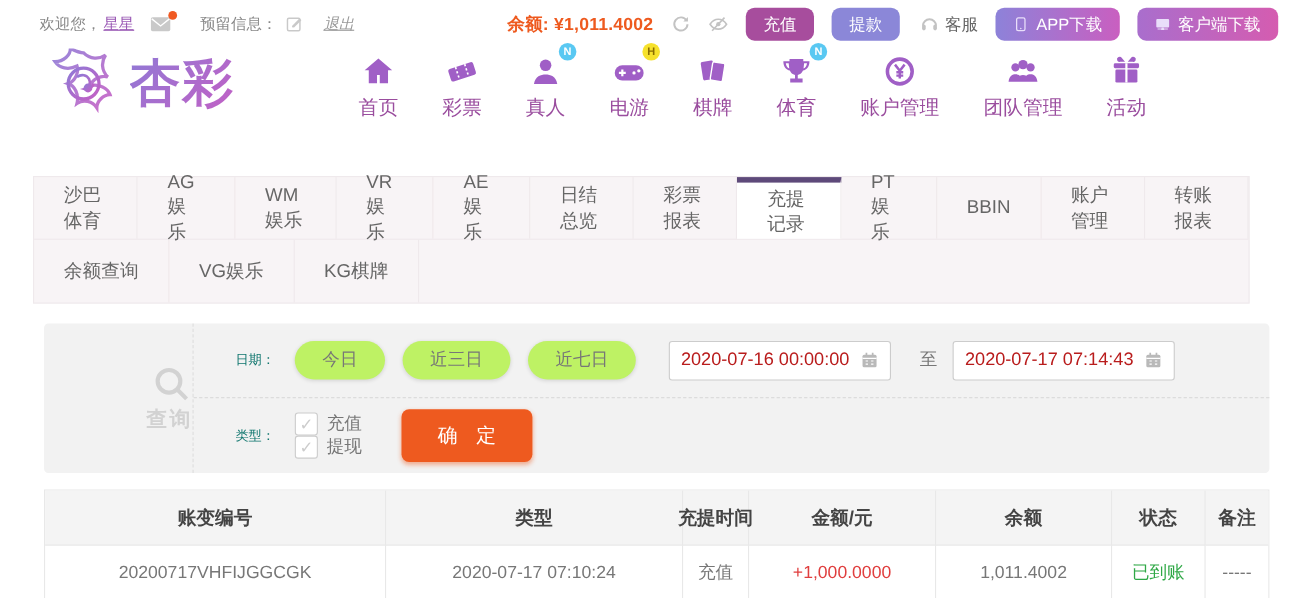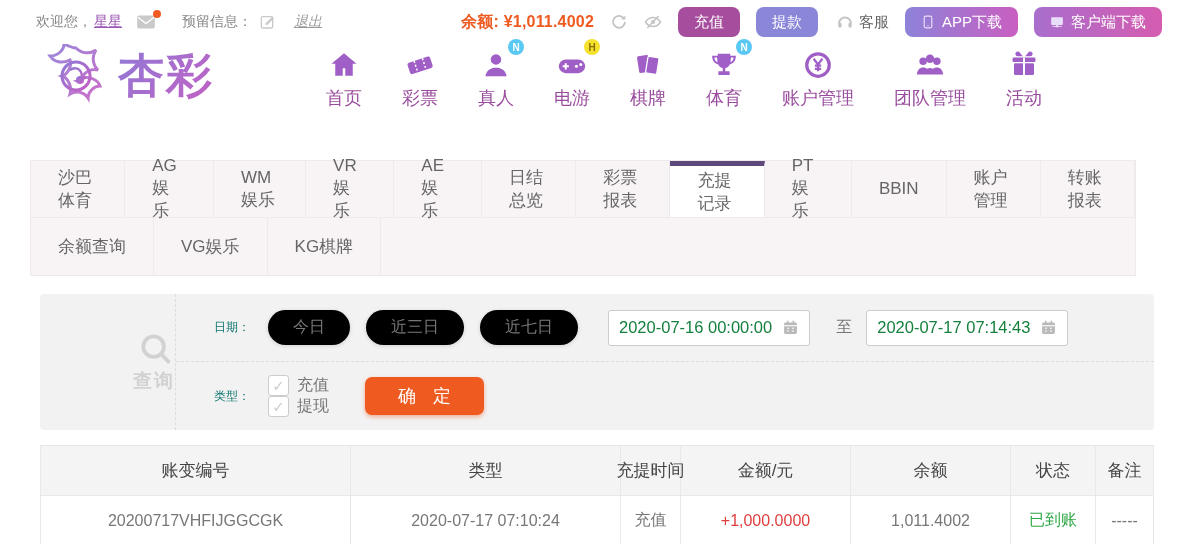--- a/index.html
+++ b/index.html
@@ -66,46 +66,46 @@
   .filter { width:1114px; margin:18px auto 0 40px; background:#f2f2f2; border-radius:4px;
     display:flex; }
   .querycol { width:136px; display:flex; flex-direction:column; align-items:flex-end;
     justify-content:center; border-right:1px dashed #ddd; color:#cfcfcf; }
   .querycol svg { width:38px; height:38px; color:#d2d2d2; }
   .querylabel { font-size:19px; font-weight:bold; color:#d2d2d2; letter-spacing:2px; }
   .frows { flex:1; }
   .frow { display:flex; align-items:center; height:68px; padding-left:38px; }
   .frow1 { border-bottom:1px dashed #dcdcdc; }
   .flabel { font-size:12px; color:#0f766e; margin-right:18px; }
-  .pill { background:#000000; border:none; border-radius:18px; height:35px; padding:0 25px;
+  .pill { background:#bef264; border:none; border-radius:18px; height:35px; padding:0 25px;
     margin-right:16px; font-size:16px; color:#777; box-shadow:0 1px 4px rgba(0,0,0,.14);
     cursor:pointer; font-family:"Liberation Sans","DejaVu Sans",sans-serif; }
   .dateinput { display:flex; align-items:center; background:#fff; border:1px solid #ccc;
     border-radius:3px; height:36px; padding:0 10px; margin-left:14px; cursor:text; }
-  .dateinput .dval { font-size:16.5px; color:#15803d; margin-right:10px; white-space:nowrap; }
+  .dateinput .dval { font-size:16.5px; color:#b91c1c; margin-right:10px; white-space:nowrap; }
   .dateinput svg { width:17px; height:17px; color:#b9b9b9; cursor:pointer; }
   .tolabel { font-size:16px; color:#777; margin-left:26px; }
   .chk { display:flex; align-items:center; margin-right:30px; cursor:pointer; }
   .chkbox { width:21px; height:21px; background:#fff; border:1px solid #ccc; border-radius:3px;
     display:flex; align-items:center; justify-content:center; color:#ccc; font-size:15px; }
   .chklabel { font-size:16px; color:#777; margin-left:8px; }
   .btn-confirm { background:var(--orange,#ee5a1f); color:#fff; border:none; border-radius:7px;
-    height:38px; padding:0 27px; font-size:18px; letter-spacing:6px; margin-left:6px;
+    height:48px; padding:0 27px; font-size:18px; letter-spacing:6px; margin-left:6px;
     box-shadow:0 2px 4px rgba(238,90,31,.45); cursor:pointer;
     font-family:"Liberation Sans","DejaVu Sans",sans-serif; text-indent:6px; }
 
   
   .tablewrap { width:1114px; margin:15px auto 0 40px; border:1px solid #e8e8e8; }
   .trow { display:grid; grid-template-columns:310px 270px 60px 170px 160px 85px 1fr; }
   .trow.thead { background:#f4f4f4; }
   .tcell { height:50px; display:flex; align-items:center; justify-content:center;
     font-size:16px; color:#777; border-right:1px solid #e8e8e8; border-bottom:1px solid #e8e8e8;
     white-space:nowrap; }
   .trow .tcell:last-child { border-right:none; }
-  .thead .tcell { font-weight:normal; color:#444; font-size:17px; }
+  .thead .tcell { font-weight:bold; color:#444; font-size:17px; }
   .cell-amount { color:var(--red,#e03e3e); }
   .cell-status { color:var(--green,#2fa846); }
 </style>
 </head>
 <body>
 
 <div class="topbar">
   <div class="grp">
     <span class="welcome">欢迎您，</span>
     <a class="username">星星</a>

